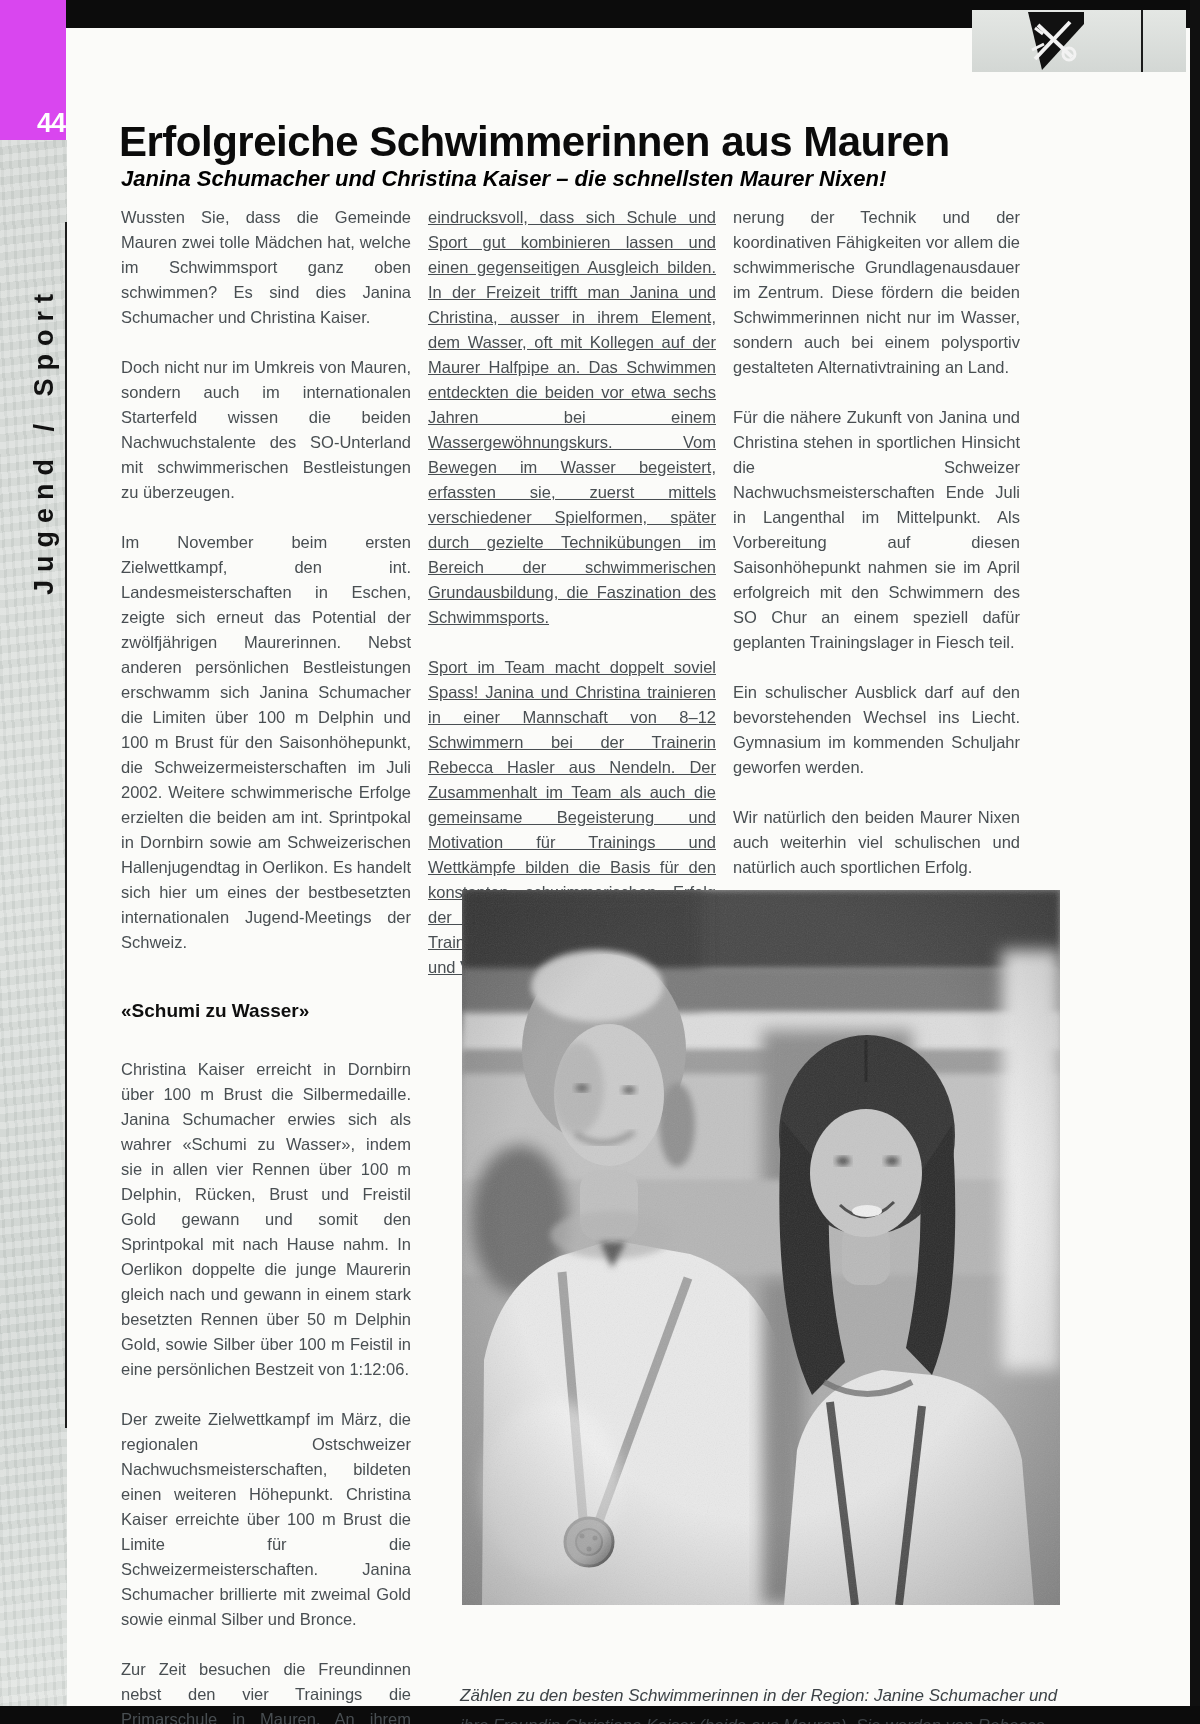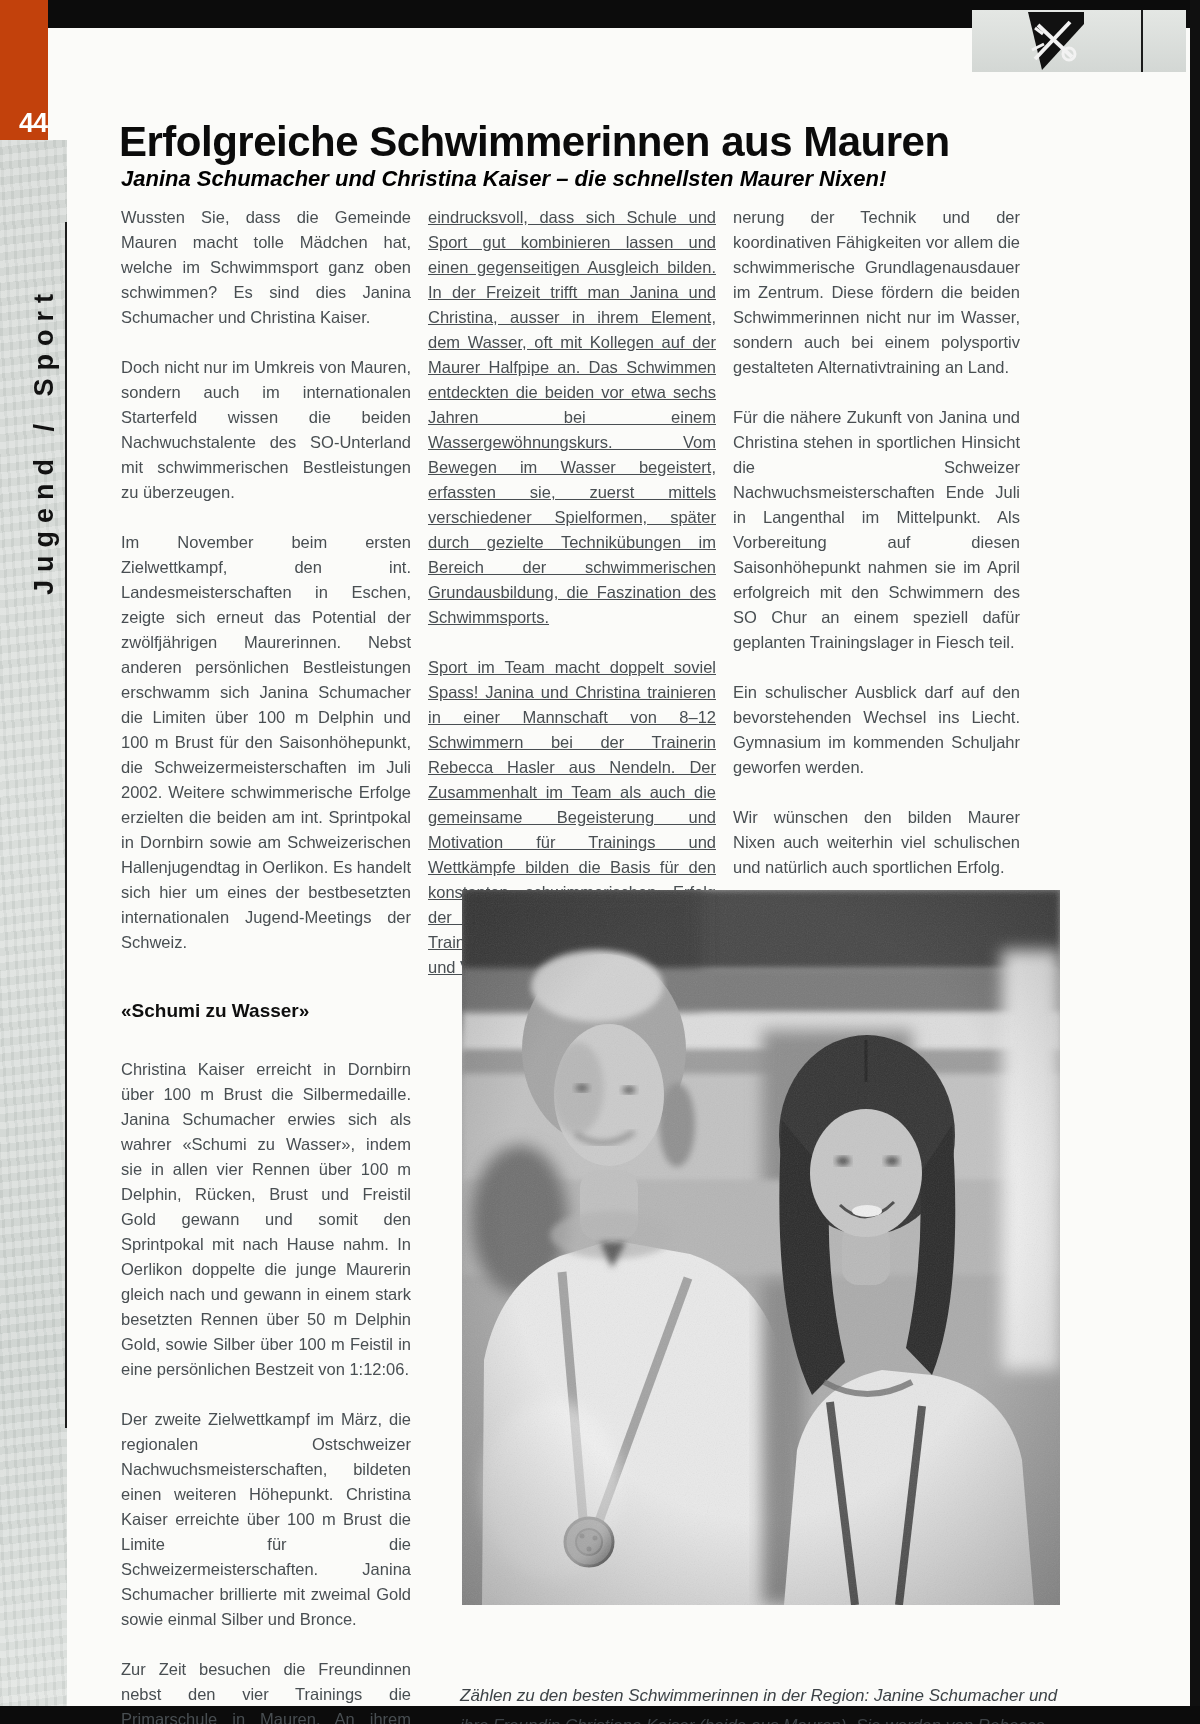--- a/index.html
+++ b/index.html
@@ -6,21 +6,21 @@
   .page{
     position:relative;width:1200px;height:1724px;margin:0 auto;
     background:#fbfbf9;overflow:hidden;
     font-family:"Liberation Sans", sans-serif;
   }
   
   .bar-top{position:absolute;left:0;top:0;width:1200px;height:28px;background:#0c0c0c;}
   .bar-bottom{position:absolute;left:0;top:1706px;width:1200px;height:18px;background:#0c0c0c;}
   .strip-right{position:absolute;left:1190px;top:0;width:10px;height:1724px;background:#101010;}
   .block-left{
-    position:absolute;left:0;top:0;width:48px;height:140px;background:#c2410c;
+    position:absolute;left:0;top:0;width:66px;height:140px;background:#d946ef;
     display:flex;align-items:flex-end;justify-content:flex-end;
   }
   .page-number{color:#ffffff;font-weight:bold;font-size:27px;line-height:1;padding:0 1px 3px 0;letter-spacing:-1px;}
   
   .sidebar{
     position:absolute;left:0;top:140px;width:67px;height:1566px;
     background:
       repeating-linear-gradient(173deg, rgba(255,255,255,.25) 0 7px, rgba(0,0,0,0) 7px 15px),
       repeating-linear-gradient(87deg, rgba(120,130,125,.12) 0 3px, rgba(0,0,0,0) 3px 9px),
       linear-gradient(180deg,#d3d7d4 0%,#dadedb 45%,#d0d5d2 78%,#dde1de 100%);
@@ -95,39 +95,39 @@
   </div>
 
   <div class="sidebar"></div>
   <div class="sidebar-rule"></div>
   <div class="vertical-label">Jugend / Sport</div>
 
   <h1 class="title">Erfolgreiche Schwimmerinnen aus Mauren</h1>
   <h2 class="subtitle">Janina Schumacher und Christina Kaiser – die schnellsten Maurer Nixen!</h2>
 
   <div class="col col1">
-    <p>Wussten Sie, dass die Gemeinde Mauren macht tolle Mädchen hat, welche im Schwimmsport ganz oben schwimmen? Es sind dies Janina Schumacher und Christina Kaiser.</p>
+    <p>Wussten Sie, dass die Gemeinde Mauren zwei tolle Mädchen hat, welche im Schwimmsport ganz oben schwimmen? Es sind dies Janina Schumacher und Christina Kaiser.</p>
     <p>Doch nicht nur im Umkreis von Mauren, sondern auch im internationalen Starterfeld wissen die beiden Nachwuchstalente des SO-Unterland mit schwimmerischen Bestleistungen zu überzeugen.</p>
     <p>Im November beim ersten Zielwettkampf, den int. Landesmeisterschaften in Eschen, zeigte sich erneut das Potential der zwölfjährigen Maurerinnen. Nebst anderen persönlichen Bestleistungen erschwamm sich Janina Schumacher die Limiten über 100 m Delphin und 100 m Brust für den Saisonhöhepunkt, die Schweizermeisterschaften im Juli 2002. Weitere schwimmerische Erfolge erzielten die beiden am int. Sprintpokal in Dornbirn sowie am Schweizerischen Hallenjugendtag in Oerlikon. Es handelt sich hier um eines der bestbesetzten internationalen Jugend-Meetings der Schweiz.</p>
     <h3 class="subhead">«Schumi zu Wasser»</h3>
     <p>Christina Kaiser erreicht in Dornbirn über 100 m Brust die Silbermedaille. Janina Schumacher erwies sich als wahrer «Schumi zu Wasser», indem sie in allen vier Rennen über 100 m Delphin, Rücken, Brust und Freistil Gold gewann und somit den Sprintpokal mit nach Hause nahm. In Oerlikon doppelte die junge Maurerin gleich nach und gewann in einem stark besetzten Rennen über 50 m Delphin Gold, sowie Silber über 100 m Feistil in eine persönlichen Bestzeit von 1:12:06.</p>
     <p>Der zweite Zielwettkampf im März, die regionalen Ostschweizer Nachwuchsmeisterschaften, bildeten einen weiteren Höhepunkt. Christina Kaiser erreichte über 100 m Brust die Limite für die Schweizermeisterschaften. Janina Schumacher brillierte mit zweimal Gold sowie einmal Silber und Bronce.</p>
     <p>Zur Zeit besuchen die Freundinnen nebst den vier Trainings die Primarschule in Mauren. An ihrem Beispiel zeigt sich</p>
   </div>
 
   <div class="col col2">
     <p>eindrucksvoll, dass sich Schule und Sport gut kombinieren lassen und einen gegenseitigen Ausgleich bilden. In der Freizeit trifft man Janina und Christina, ausser in ihrem Element, dem Wasser, oft mit Kollegen auf der Maurer Halfpipe an. Das Schwimmen entdeckten die beiden vor etwa sechs Jahren bei einem Wassergewöhnungskurs. Vom Bewegen im Wasser begeistert, erfassten sie, zuerst mittels verschiedener Spielformen, später durch gezielte Technikübungen im Bereich der schwimmerischen Grundausbildung, die Faszination des Schwimmsports.</p>
     <p>Sport im Team macht doppelt soviel Spass! Janina und Christina trainieren in einer Mannschaft von 8–12 Schwimmern bei der Trainerin Rebecca Hasler aus Nendeln. Der Zusammenhalt im Team als auch die gemeinsame Begeisterung und Motivation für Trainings und Wettkämpfe bilden die Basis für den konstanten schwimmerischen Erfolg der ganzen Gruppe. In den vier Trainings steht nebst der Verbesserung und Verfei-</p>
   </div>
 
   <div class="col col3">
     <p>nerung der Technik und der koordinativen Fähigkeiten vor allem die schwimmerische Grundlagenausdauer im Zentrum. Diese fördern die beiden Schwimmerinnen nicht nur im Wasser, sondern auch bei einem polysportiv gestalteten Alternativtraining an Land.</p>
     <p>Für die nähere Zukunft von Janina und Christina stehen in sportlichen Hinsicht die Schweizer Nachwuchsmeisterschaften Ende Juli in Langenthal im Mittelpunkt. Als Vorbereitung auf diesen Saisonhöhepunkt nahmen sie im April erfolgreich mit den Schwimmern des SO Chur an einem speziell dafür geplanten Trainingslager in Fiesch teil.</p>
     <p>Ein schulischer Ausblick darf auf den bevorstehenden Wechsel ins Liecht. Gymnasium im kommenden Schuljahr geworfen werden.</p>
-    <p>Wir wünschen den bilden Maurer Nixen auch weiterhin viel schulischen und natürlich auch sportlichen Erfolg.</p>
+    <p>Wir natürlich den beiden Maurer Nixen auch weiterhin viel schulischen und natürlich auch sportlichen Erfolg.</p>
   </div>
 
   <div class="photo-frame">
     <svg viewBox="0 0 598 715" preserveAspectRatio="none" aria-hidden="true">
       <defs>
         <filter id="b2" x="-20%" y="-20%" width="140%" height="140%">
             <feGaussianBlur stdDeviation="3"></feGaussianBlur>
           </filter>
         <filter id="b5" x="-30%" y="-30%" width="160%" height="160%">
             <feGaussianBlur stdDeviation="8"></feGaussianBlur>

